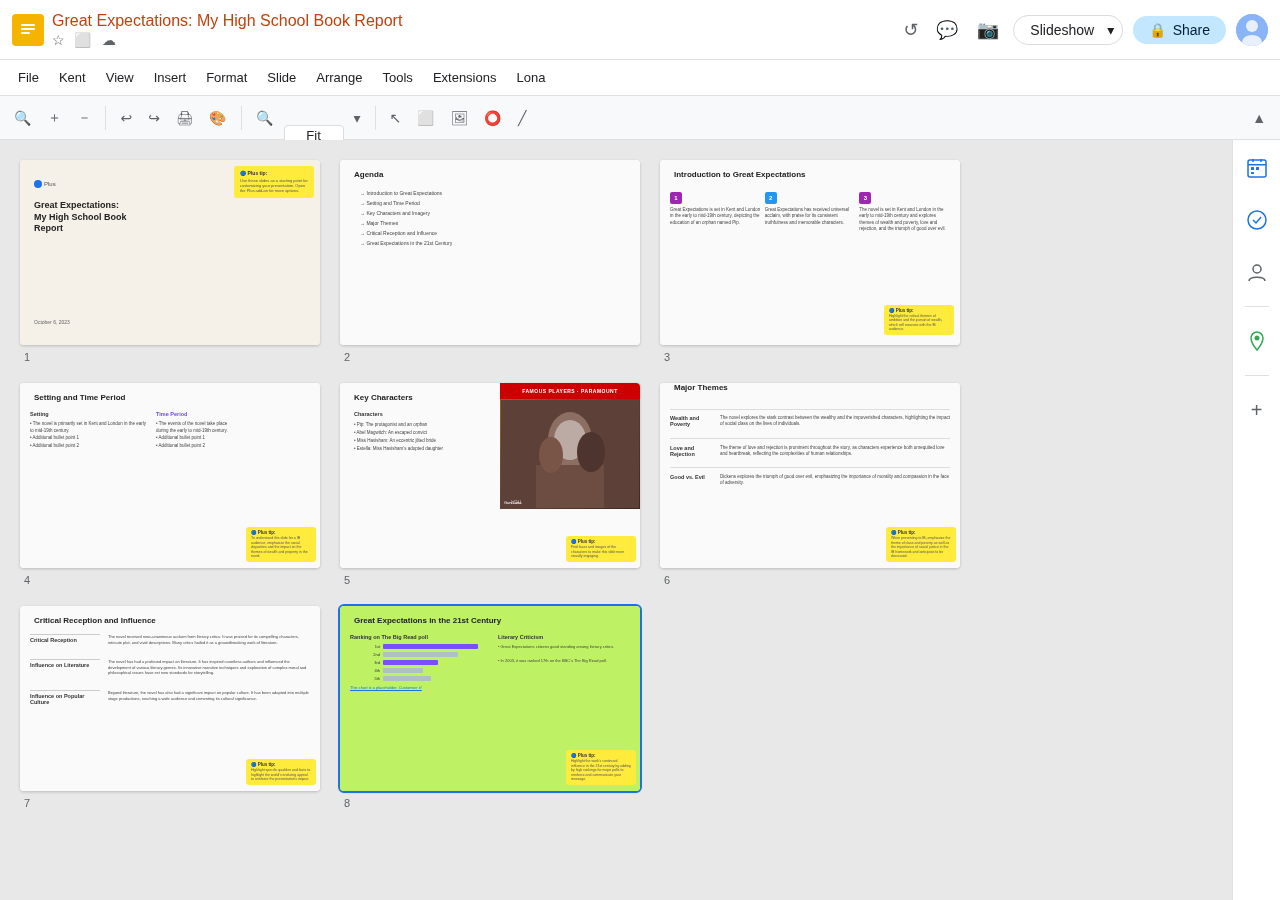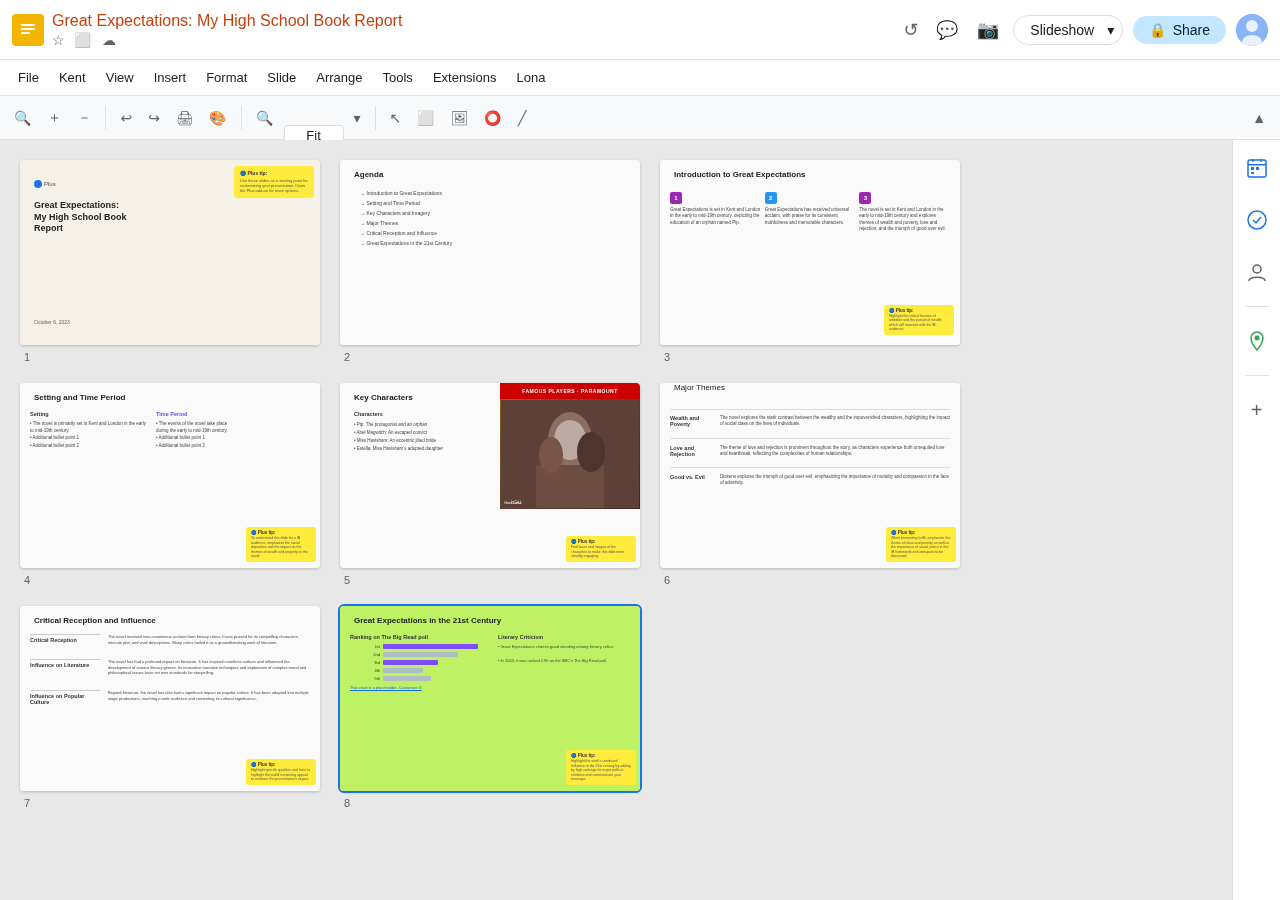--- a/index.html
+++ b/index.html
@@ -156,21 +156,21 @@
     .s5-banner-text { font-size: 5px; color: #fff; font-weight: bold; letter-spacing: 0.5px; }
     .s5-img { position: absolute; top: 16px; right: 0; width: 140px; height: 110px; background: linear-gradient(135deg, #8B6914 0%, #5D4037 50%, #3E2723 100%); display: flex; align-items: center; justify-content: center; }
     .s5-title { position: absolute; top: 10px; left: 14px; font-size: 8px; font-weight: bold; color: #222; }
     .s5-chars-label { position: absolute; top: 28px; left: 14px; font-size: 5.5px; font-weight: bold; color: #333; }
     .s5-bullets { position: absolute; top: 38px; left: 14px; font-size: 4.5px; color: #444; line-height: 1.8; width: 130px; }
     .s5-plus { position: absolute; bottom: 6px; right: 4px; background: #ffeb3b; border-radius: 3px; padding: 3px 5px; font-size: 4px; color: #333; width: 70px; }
     .s5-img-label { position: absolute; bottom: 4px; left: 4px; font-size: 4px; color: #fff; }
 
     
     .s6 { background: #fafafa; }
-    .s6-title { position: absolute; top: 0; left: 14px; font-size: 8px; font-weight: normal; color: #222; }
+    .s6-title { position: absolute; top: 0; left: 14px; font-size: 8px; font-weight: bold; color: #222; }
     .s6-divider { position: absolute; top: 26px; left: 10px; right: 10px; height: 1px; background: #ddd; }
     .s6-rows { position: absolute; top: 32px; left: 10px; right: 10px; }
     .s6-row { display: flex; margin-bottom: 10px; }
     .s6-row-label { font-size: 5.5px; font-weight: bold; color: #333; width: 50px; flex-shrink: 0; }
     .s6-row-text { font-size: 4.5px; color: #444; line-height: 1.4; flex: 1; }
     .s6-plus { position: absolute; bottom: 6px; right: 4px; background: #ffeb3b; border-radius: 3px; padding: 3px 5px; font-size: 4px; color: #333; width: 70px; }
 
     
     .s7 { background: #fafafa; }
     .s7-title { position: absolute; top: 10px; left: 14px; font-size: 8px; font-weight: bold; color: #222; }

